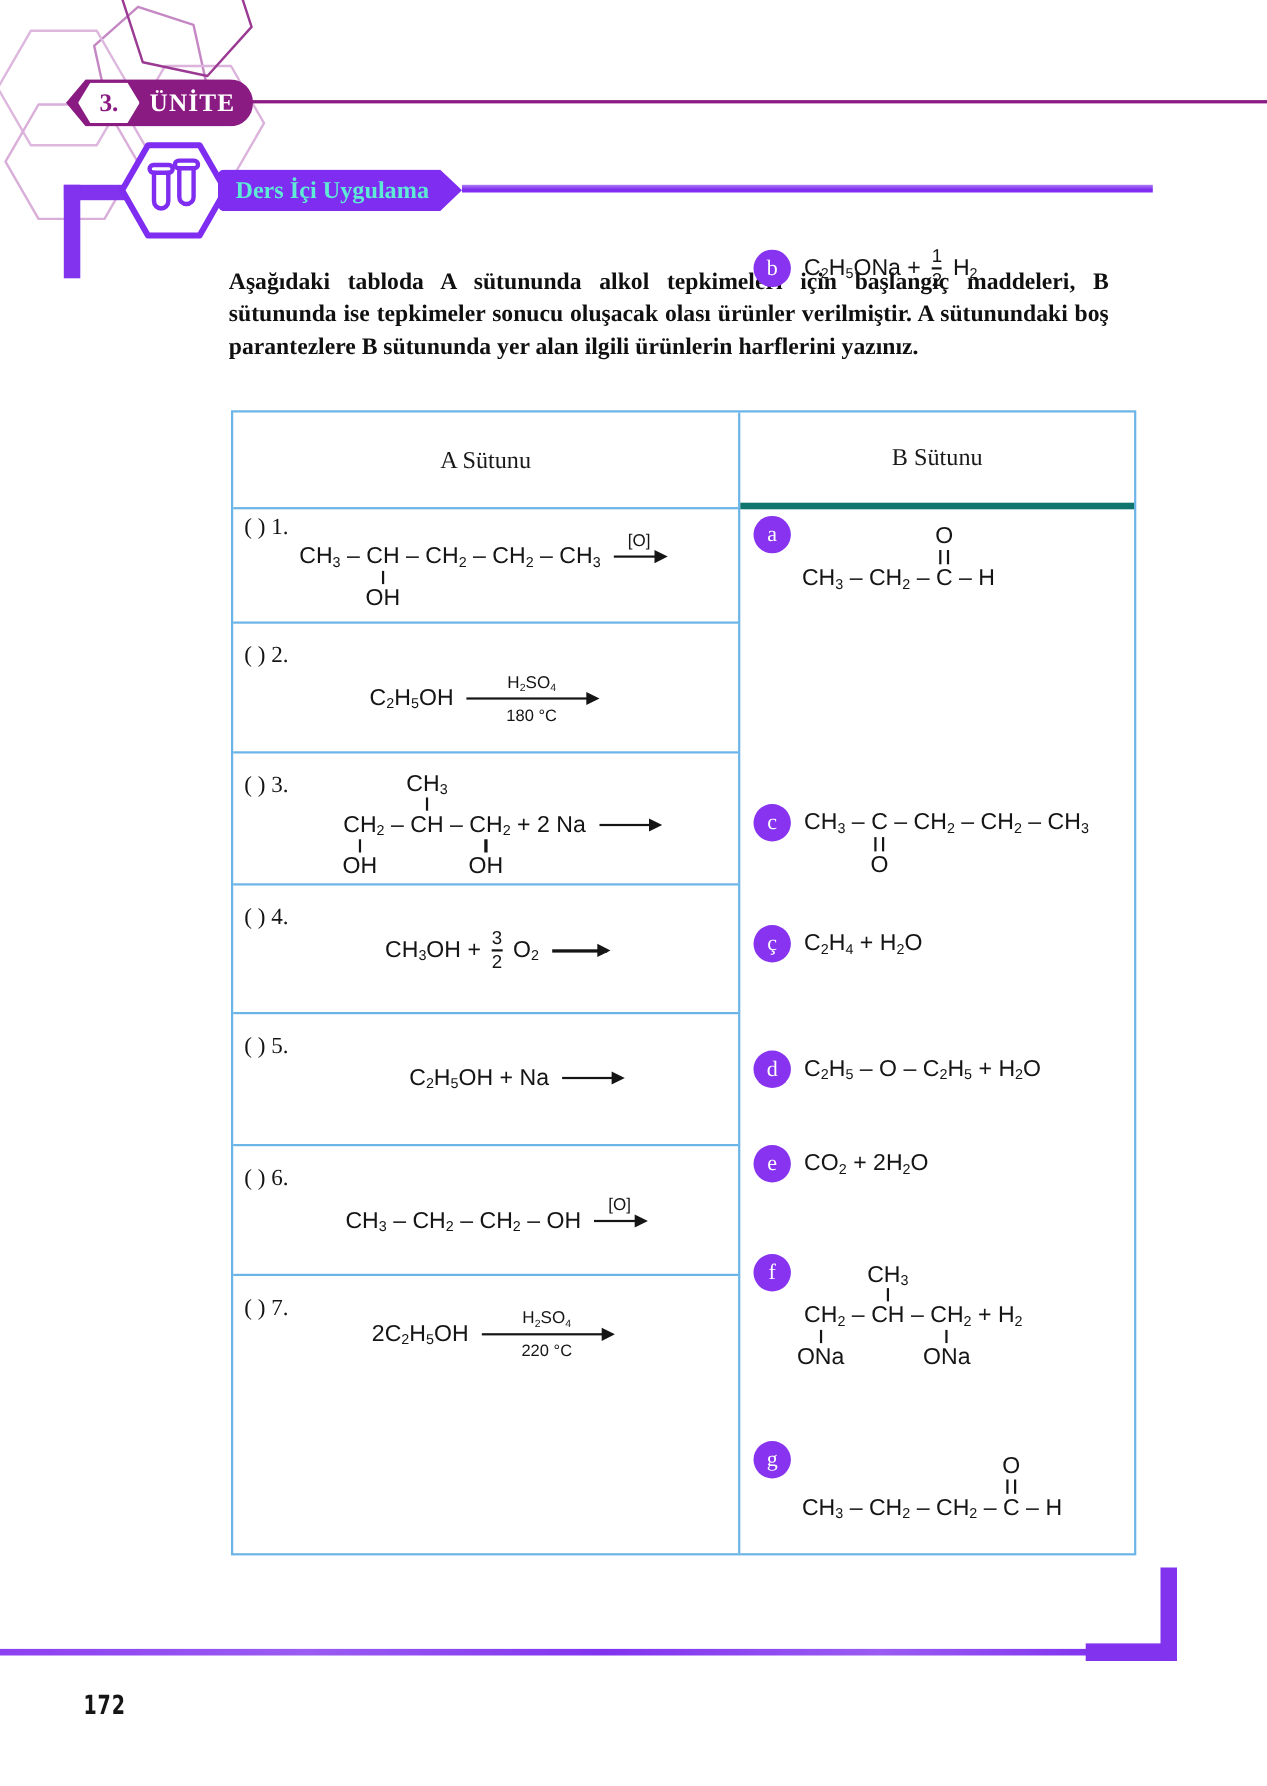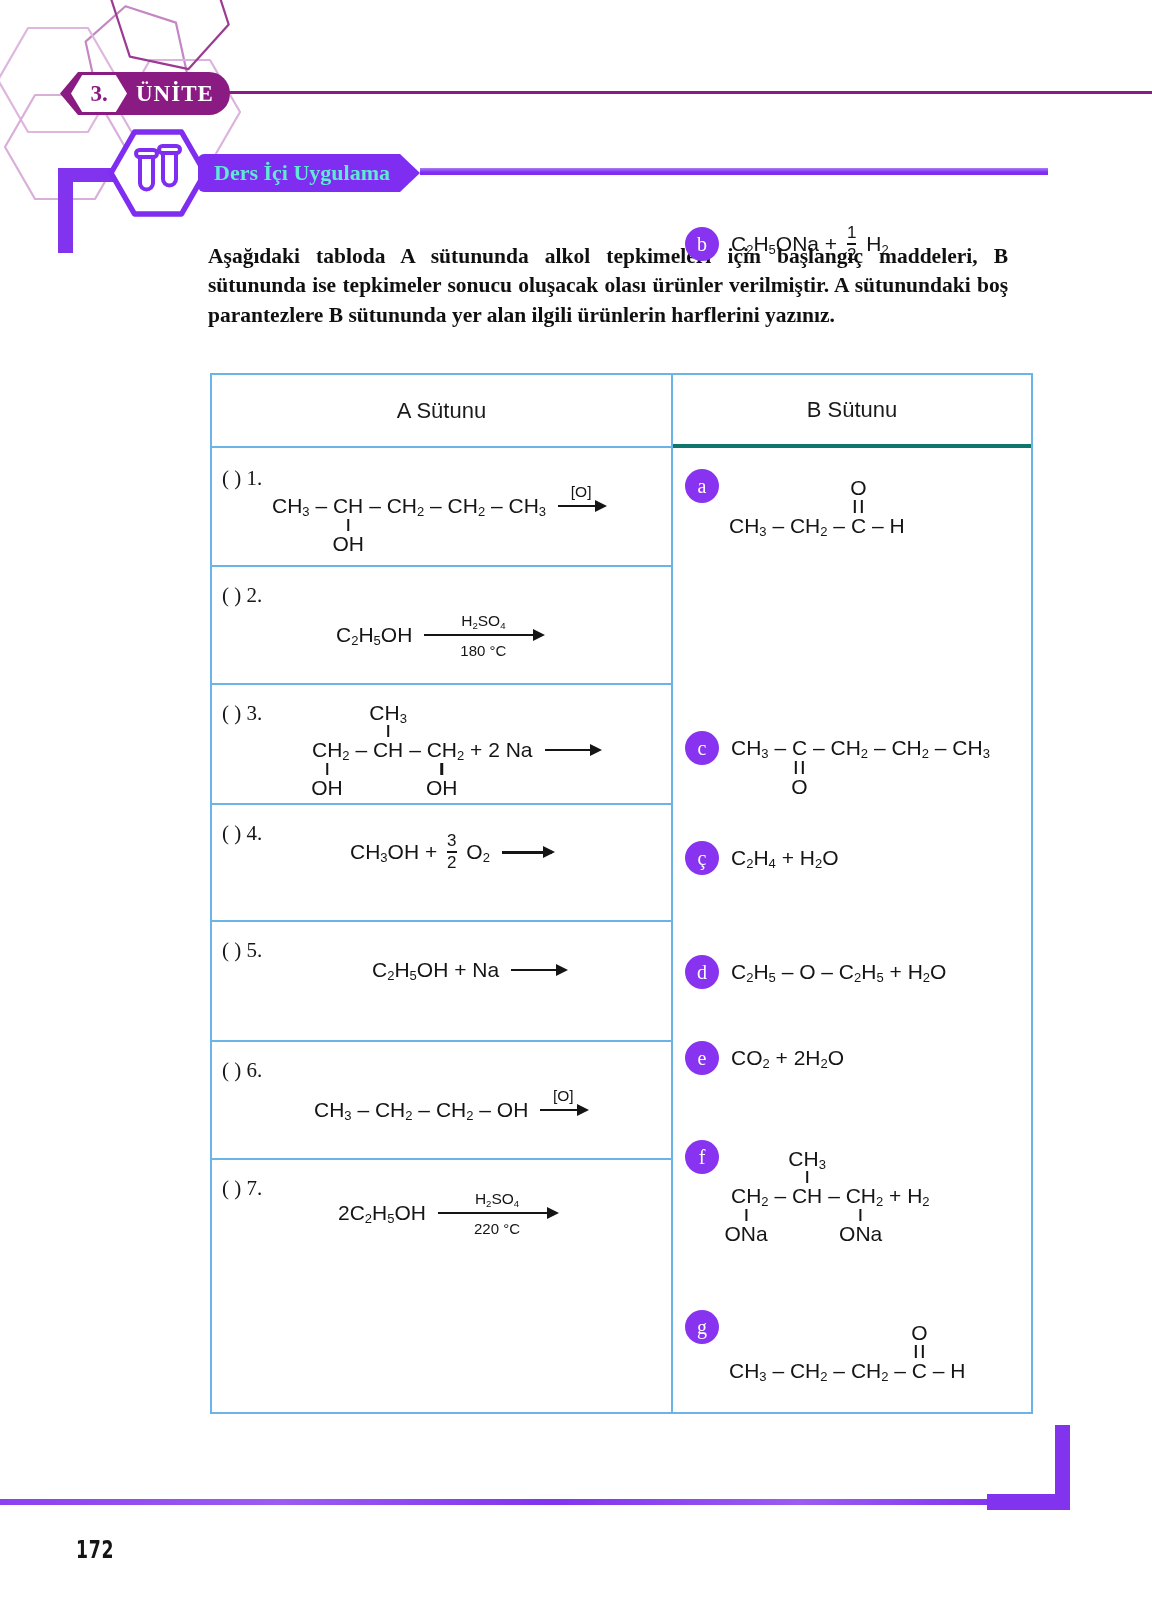--- a/index.html
+++ b/index.html
@@ -46,38 +46,38 @@
     font-family:"Liberation Serif",serif;font-weight:bold;font-size:21.5px;
     line-height:1.38;text-align:justify;color:#101010;
   }
   
   .rx-table{
     position:absolute;left:210px;top:373px;width:823px;height:1041px;
     border:2px solid #6ab4e8;box-sizing:border-box;background:#fff;z-index:2;
   }
   .col-divider{position:absolute;left:459px;top:0;bottom:0;width:2px;background:#6ab4e8;}
   .th{
-    position:absolute;top:0;height:73px;display:flex;align-items:center;justify-content:center;
-    font-family:Liberation Sans, sans-serif;font-size:22px;color:#1a1a1a;
+    position:absolute;top:0;height:88px;display:flex;align-items:center;justify-content:center;
+    font-family:Liberation Serif, serif;font-size:22px;color:#1a1a1a;
   }
   .th-a{left:0;width:459px;border-bottom:2px solid #6ab4e8;box-sizing:border-box;}
-  .th-b{left:461px;right:0;border-bottom:4px solid #0f766e;box-sizing:border-box;}
+  .th-b{left:461px;right:0;border-bottom:6px solid #0f766e;box-sizing:border-box;}
   .a-col{position:absolute;left:0;top:75px;bottom:0;width:459px;}
   .a-row{position:relative;border-bottom:2px solid #6ab4e8;box-sizing:border-box;}
   .r1{height:117px}.r2{height:118px}.r3{height:120px}.r4{height:117px}
   .r5{height:120px}.r6{height:118px}.r7{height:251px;border-bottom:none;}
   .row-label{
     position:absolute;left:10px;top:16px;
     font-family:"Liberation Serif",serif;font-size:21px;color:#151515;white-space:pre;
   }
   
   .formula{display:flex;align-items:center;font-size:21px;color:#151515;white-space:pre;}
   .a-row .formula{position:absolute;}
   .fa-1{left:60px;top:44px;} .fa-2{left:124px;top:56px;} .fa-3{left:100px;top:53px;}
-  .fa-4{left:138px;top:27px;text-align:right;} .fa-5{left:160px;top:36px;} .fa-6{left:102px;top:56px;}
+  .fa-4{left:138px;top:39px;text-align:right;} .fa-5{left:160px;top:46px;} .fa-6{left:102px;top:56px;}
   .fa-7{left:126px;top:41px;}
   .formula sub{font-size:0.62em;line-height:0;position:relative;top:0.24em;vertical-align:baseline;}
   .tok{position:relative;white-space:pre;}
   .att{position:absolute;left:50%;transform:translateX(-50%);display:flex;flex-direction:column;align-items:center;z-index:1;}
   .att-up{bottom:96%;}
   .att-down{top:96%;}
   .bond-v{width:2.2px;height:12px;background:#151515;margin:2px 0;}
   .bond-v2{width:5px;height:13px;border-left:2.2px solid #151515;border-right:2.2px solid #151515;margin:2px 0;}
   .att-label{font-size:21px;line-height:21px;white-space:nowrap;}
   .arrow{position:relative;display:inline-block;height:2.6px;background:#151515;margin:0 8px 0 12px;align-self:center;flex:none;}

